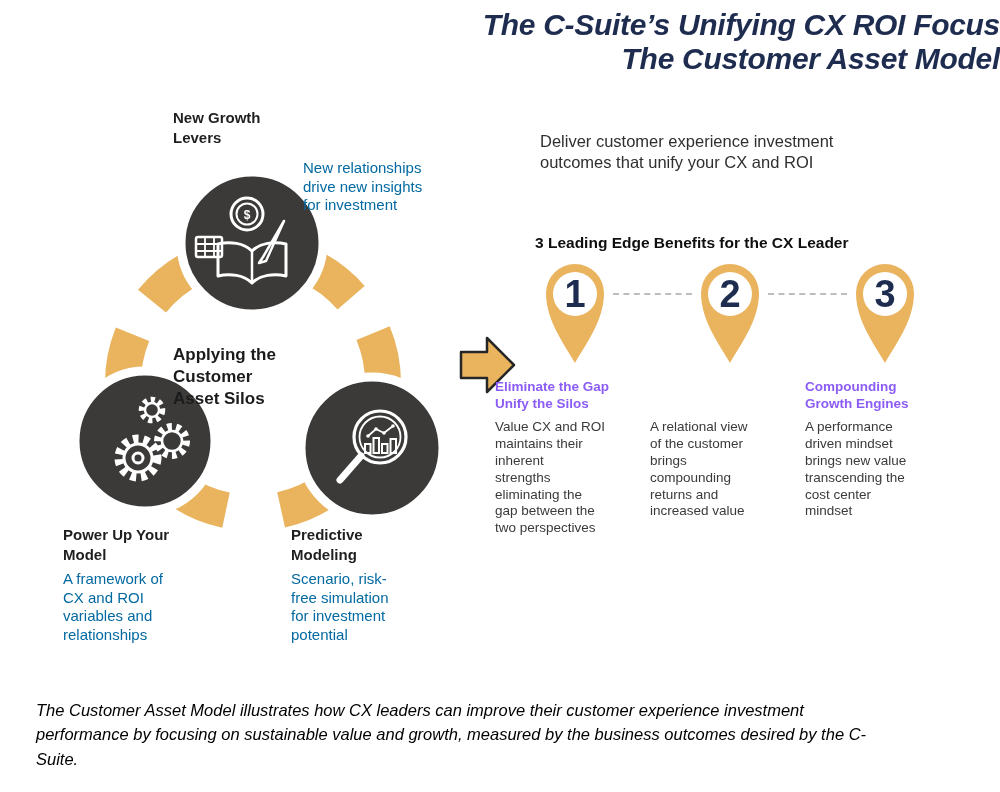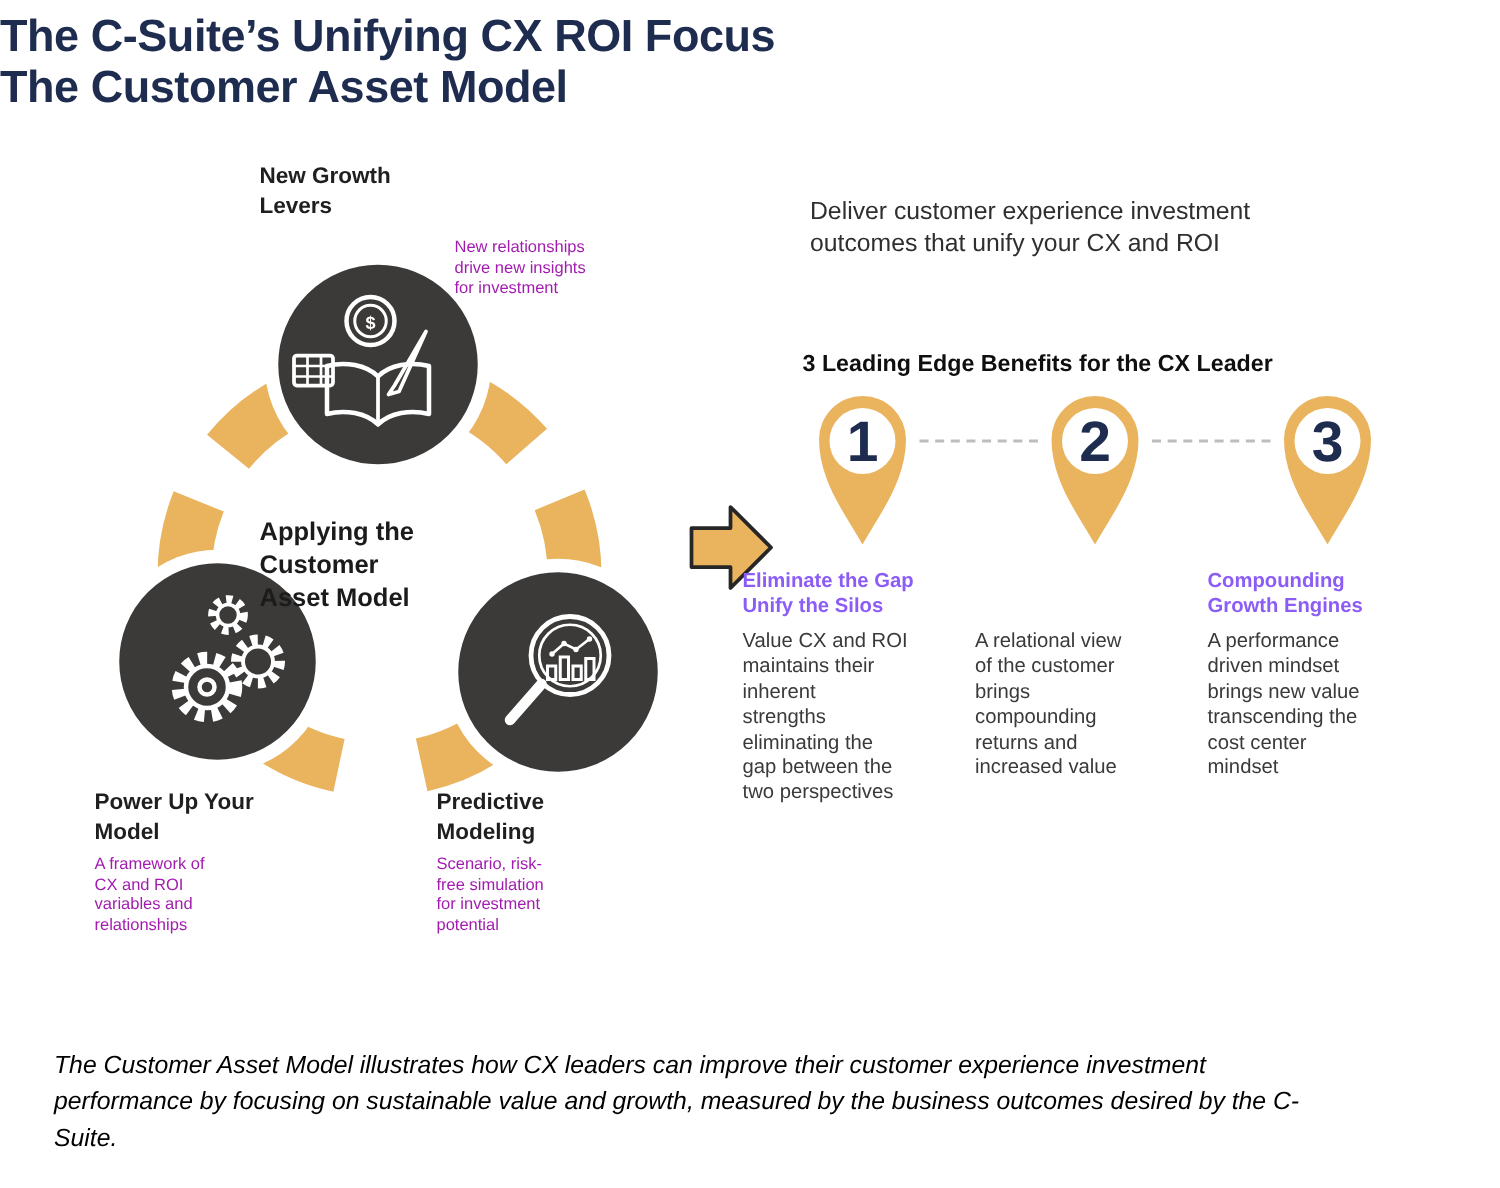--- a/index.html
+++ b/index.html
@@ -5,26 +5,26 @@
   html,body{margin:0;padding:0;background:#ffffff;}
   .canvas{
     position:relative;width:1000px;height:792px;background:#ffffff;overflow:hidden;
     font-family:"Liberation Sans","DejaVu Sans",sans-serif;color:#1c1c1c;
   }
   .abs{position:absolute;}
   .pre{white-space:pre-line;}
   .ctr{}
 
   .page-title{
-    left:0;top:8px;width:1000px;text-align:left;
-    font-size:30px;line-height:1.14;font-weight:bold;letter-spacing:-0.3px;color:#1e2c4f;
+    left:0;top:8px;width:1000px;text-align:right;
+    font-size:30px;line-height:1.14;font-weight:bold;letter-spacing:-0.3px;color:#1e2c4f;font-style:italic;
   }
 
   .node-label{font-weight:bold;font-size:15px;line-height:1.3;color:#1f1f1f;}
-  .node-desc{font-size:11px;line-height:1.24;color:#a21caf;}
+  .node-desc{font-size:15px;line-height:1.24;color:#0369a1;}
   .center-label{font-weight:bold;font-size:17px;line-height:1.3;color:#1b1b1b;}
 
   .intro{font-size:16.5px;line-height:1.28;color:#2f2f2f;}
   .benefits-heading{font-weight:bold;font-size:15.5px;color:#0f0f0f;}
 
   .benefit-title{font-weight:bold;font-size:13.5px;line-height:1.28;color:#8b5cf6;}
   .benefit-desc{font-size:13.5px;line-height:1.25;color:#3a3a3a;}
 
   .connector{height:0;border-top:2px dashed #bdbdbd;}
 
@@ -100,21 +100,21 @@
   </svg>
 
   <div class="abs node-label ctr pre" style="left:173px;top:108px;width:160px;">New Growth
 Levers</div>
   <div class="abs node-desc ctr pre" style="left:303px;top:159px;width:164px;">New relationships
 drive new insights
 for investment</div>
 
   <div class="abs center-label ctr pre" style="left:173px;top:344px;width:160px;">Applying the
 Customer
-Asset Model</div>
+Asset Silos</div>
 
   <div class="abs node-label ctr pre" style="left:63px;top:525px;width:160px;">Power Up Your
 Model</div>
   <div class="abs node-desc ctr pre" style="left:63px;top:570px;width:160px;">A framework of
 CX and ROI
 variables and
 relationships</div>
 
   <div class="abs node-label ctr pre" style="left:291px;top:525px;width:160px;">Predictive
 Modeling</div>

